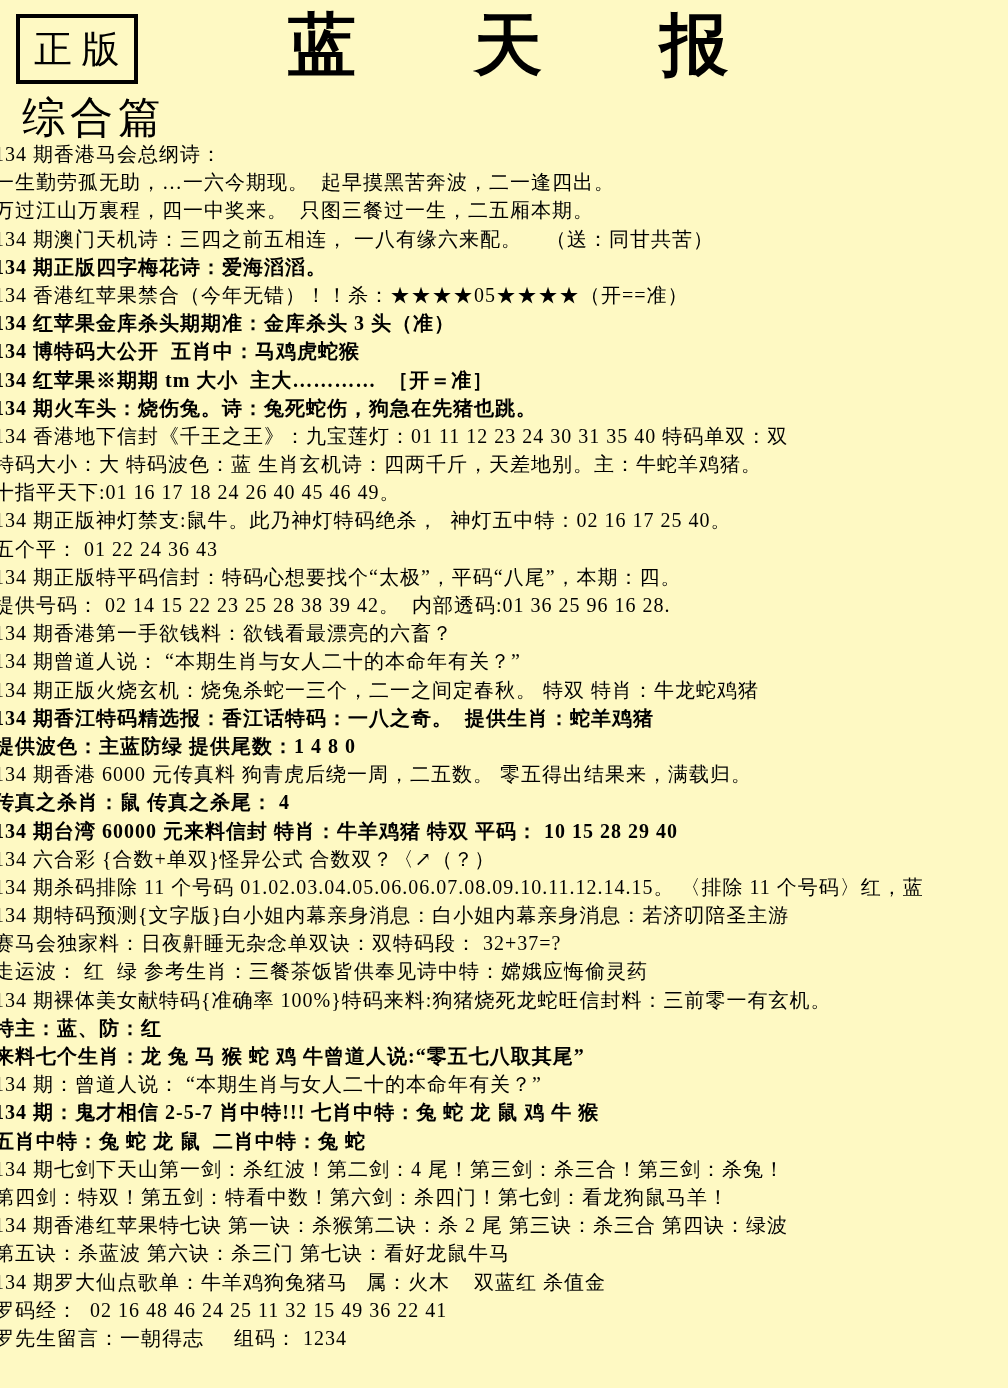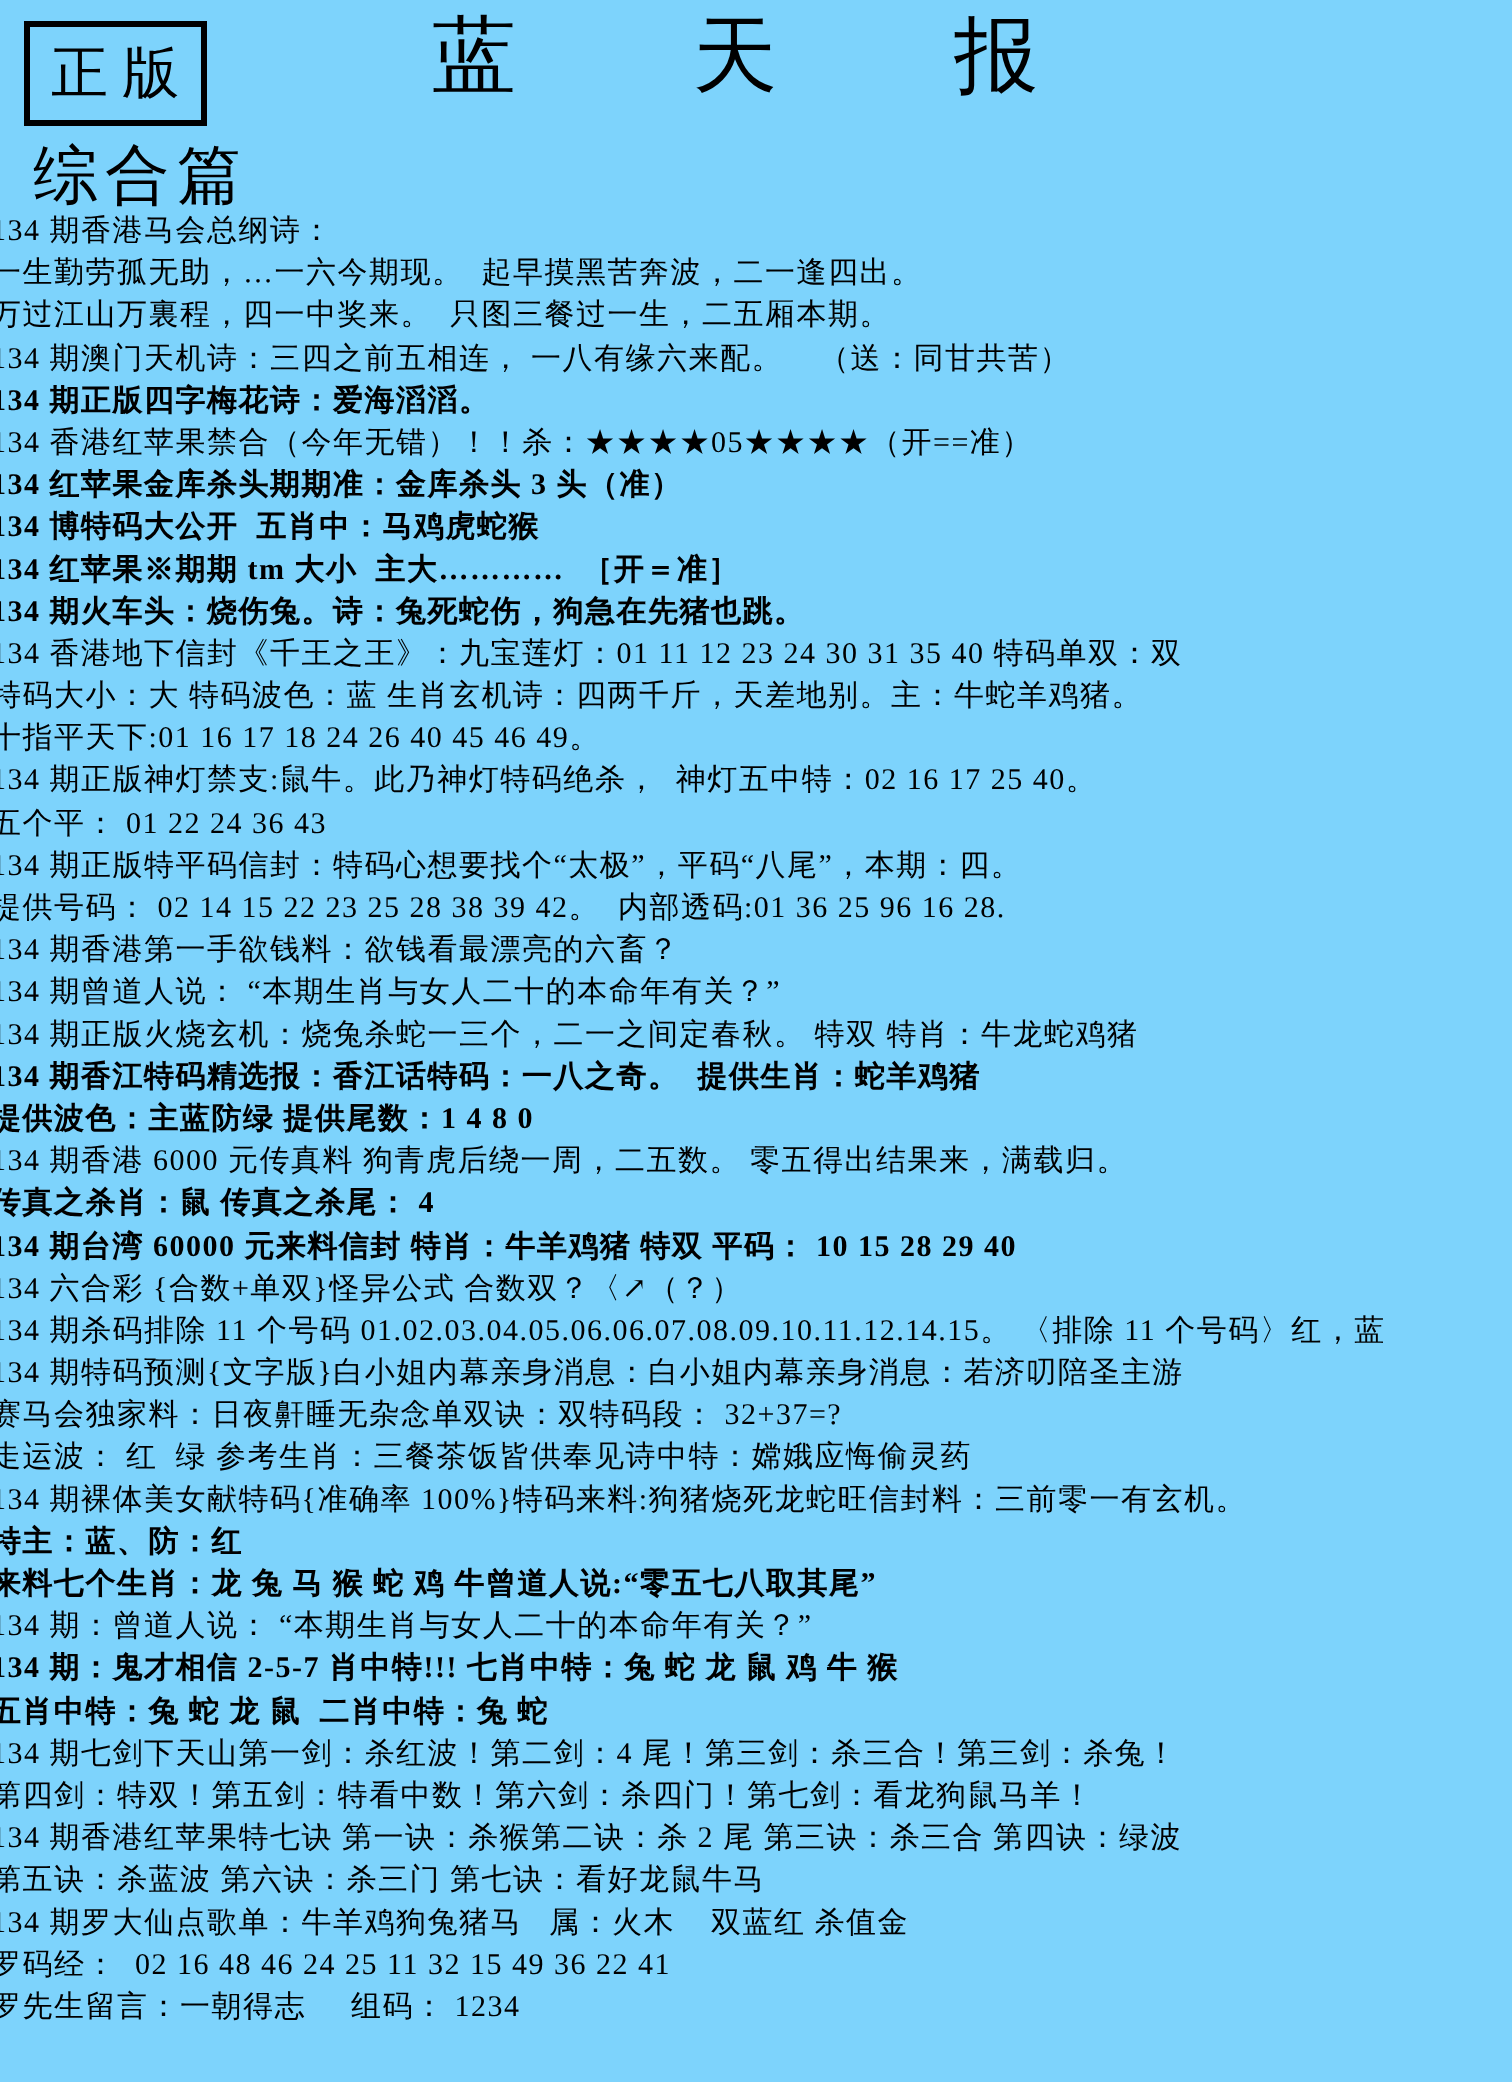--- a/index.html
+++ b/index.html
@@ -4,21 +4,21 @@
 <style>
   html, body {
     margin: 0;
     padding: 0;
     background: #ffffff;
   }
   .page {
     position: relative;
     width: 1008px;
     height: 1388px;
-    background: #7dd3fc;
+    background: #fef9c3;
     overflow: hidden;
     font-family: "Liberation Serif", "DejaVu Serif", serif;
     color: #000000;
   }
   .header {
     position: relative;
     width: 100%;
     height: 140px;
   }
   .stamp {
@@ -29,25 +29,25 @@
     padding: 12px 14px;
     font-size: 38px;
     line-height: 1;
     white-space: pre;
     font-weight: normal;
   }
   .title {
     position: absolute;
     left: 288px;
     top: 8px;
-    font-size: 56px;
+    font-size: 68px;
     line-height: 1.1;
     letter-spacing: 118px;
     white-space: pre;
-    font-weight: normal;
+    font-weight: bold;
   }
   .subtitle {
     position: absolute;
     left: 22px;
     top: 94px;
     font-size: 43px;
     line-height: 1.1;
     letter-spacing: 5px;
     white-space: pre;
   }

